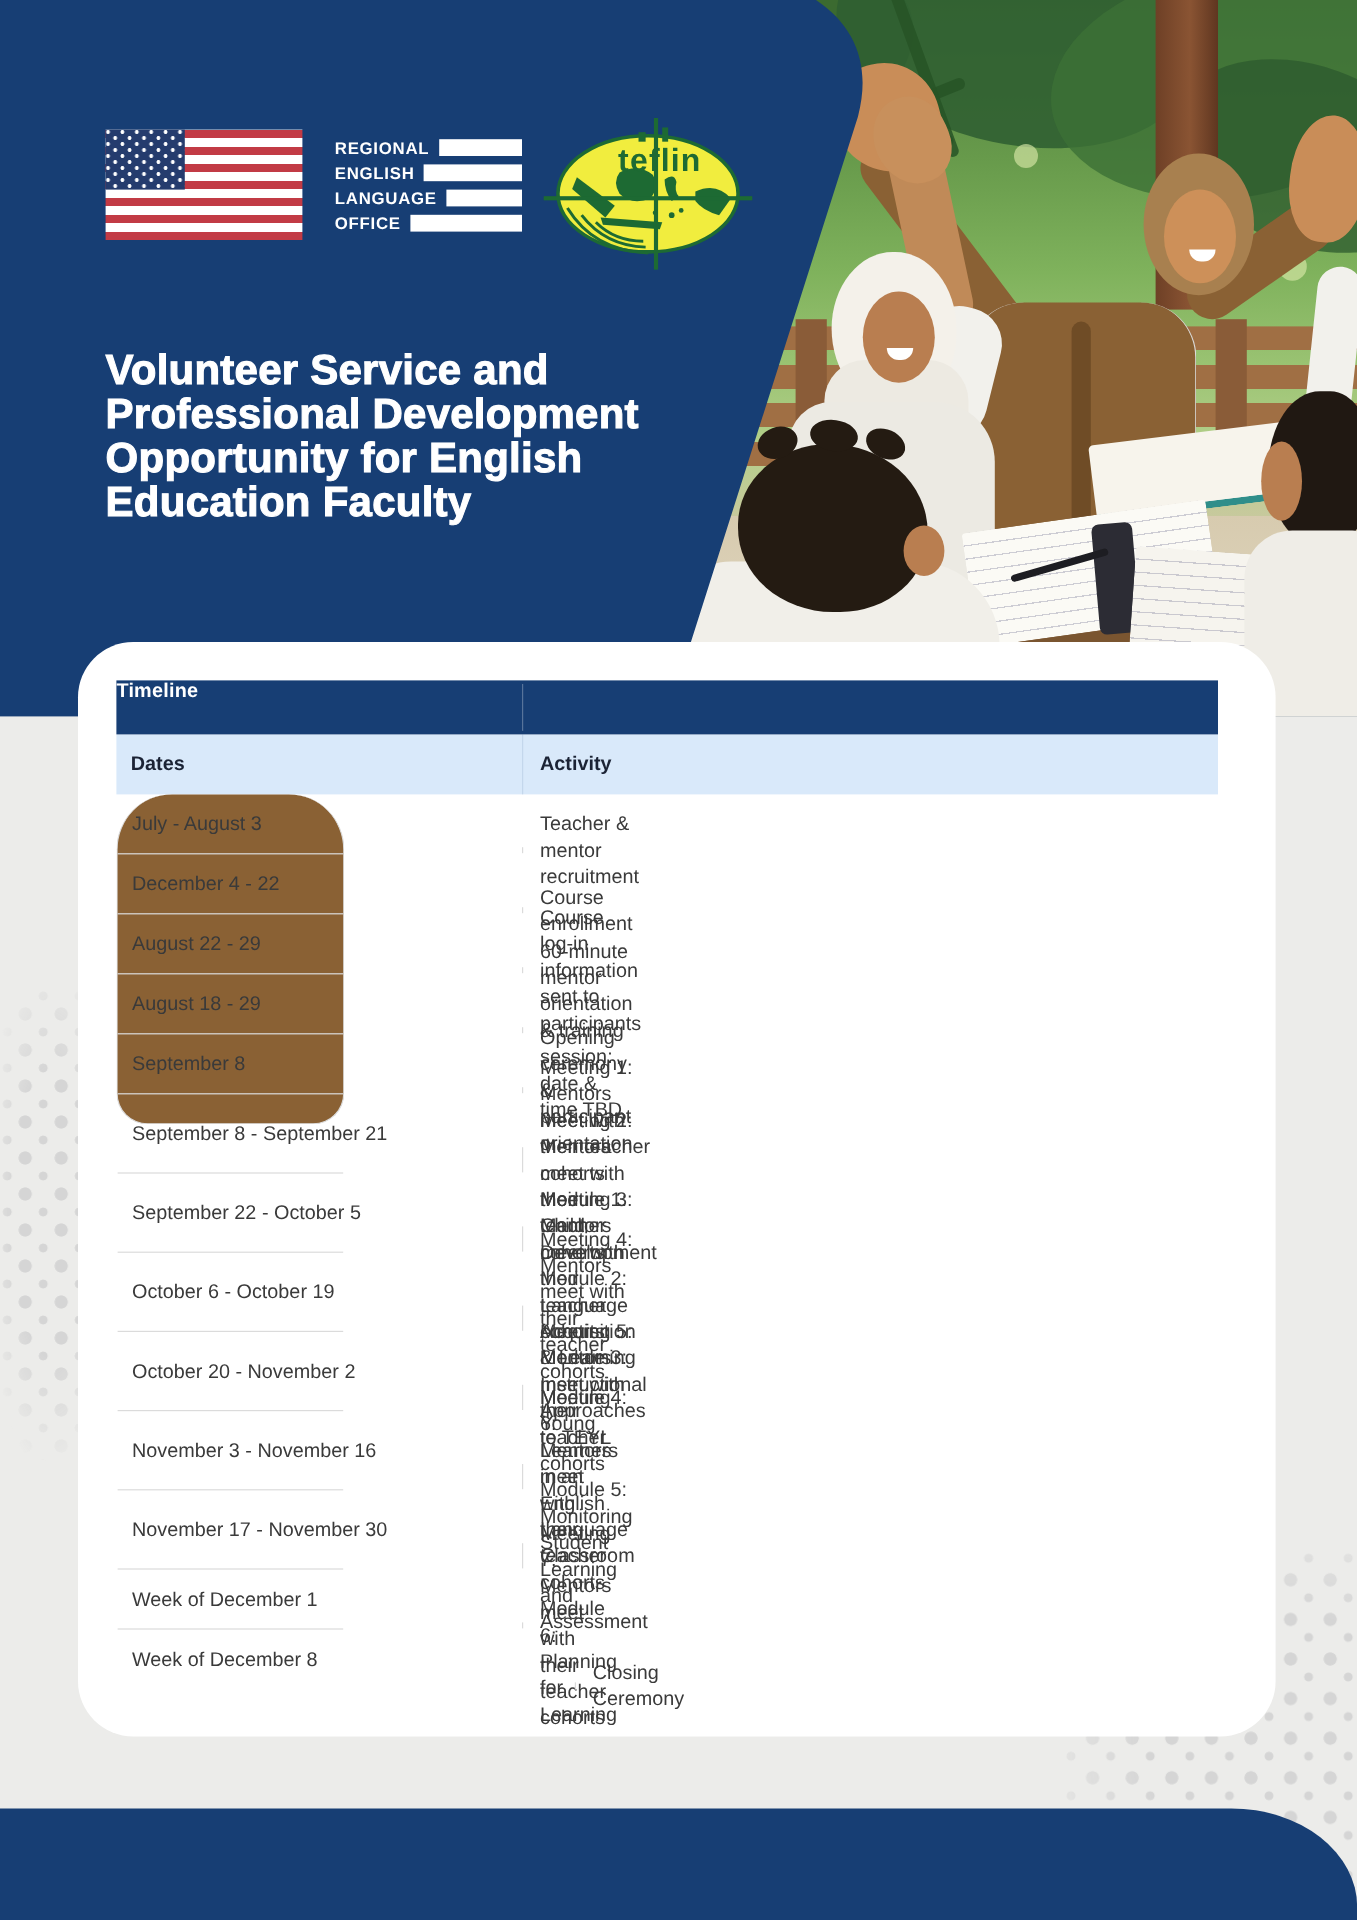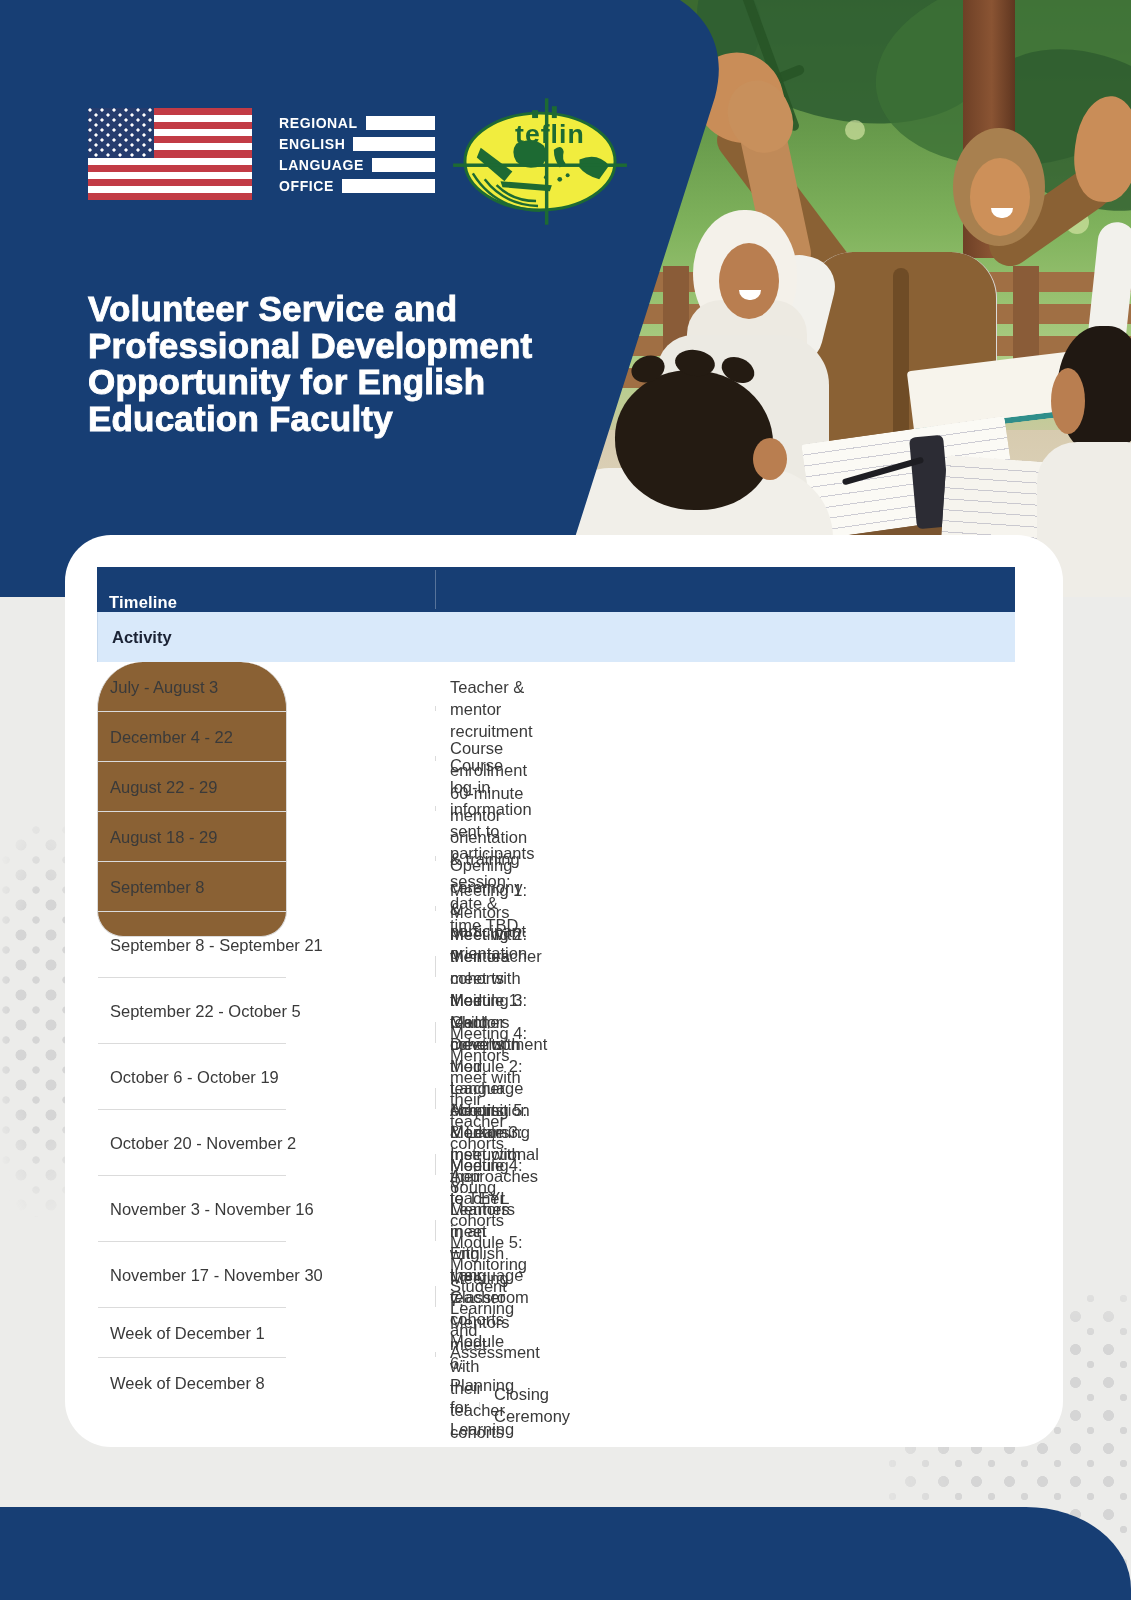--- a/index.html
+++ b/index.html
@@ -95,21 +95,21 @@
   .teflin text{fill:var(--teflin-green);font-family:"Liberation Sans",sans-serif;font-weight:bold;font-size:27px;letter-spacing:1px;}
 
   .title{position:absolute;left:88px;top:291px;width:500px;margin:0;color:#fff;
     font-size:35px;line-height:36.5px;font-weight:bold;-webkit-text-stroke:.9px #fff;
     white-space:pre-line;letter-spacing:.2px;}
 
   
   .card{position:absolute;left:65px;top:535px;width:998px;height:912px;background:var(--card-white);
     border-radius:46px;z-index:3;}
   .ttable{position:absolute;left:32px;top:32px;width:918px;}
-  .t-head{height:45px;background:var(--navy);display:flex;align-items:flex-end;padding-left:12px;
+  .t-head{height:45px;background:var(--navy);display:flex;align-items:flex-start;
     box-sizing:border-box;position:relative;}
   .t-head span{color:#fff;font-weight:bold;font-size:16.5px;letter-spacing:.2px;}
   .t-head::after{content:"";position:absolute;left:338px;top:3px;bottom:3px;width:1px;background:rgba(255,255,255,.28);}
   .t-sub{height:50px;background:var(--light-blue);display:flex;box-sizing:border-box;}
   .t-sub .cell{display:flex;align-items:center;font-weight:bold;font-size:16.5px;color:var(--header-text);box-sizing:border-box;}
   .t-sub .dates{width:338px;flex:none;padding-left:12px;}
   .t-sub .activity{flex:1;padding-left:14px;border-left:1px solid rgba(23,62,116,.10);}
   .t-body{border:1px solid var(--border-gray);border-top:none;box-sizing:border-box;}
   .t-row{display:flex;box-sizing:border-box;border-bottom:1px solid var(--border-gray);}
   .t-row:last-child{border-bottom:none;gap:44px;}
@@ -247,20 +247,21 @@
 Opportunity for English
 Education Faculty</h1>
   </div>
 
   <div class="card">
     <div class="ttable">
       <div class="t-head">
         <span>Timeline</span>
       </div>
       <div class="t-sub">
+        <div class="cell dates">Dates</div>
         <div class="cell activity">Activity</div>
       </div>
       <div class="t-body">
           <div class="t-row one">
             <div class="cell dates">July - August 3</div>
             <div class="cell activity">
               <div>Teacher &amp; mentor recruitment</div>
             </div>
           </div>
           <div class="t-row one">

